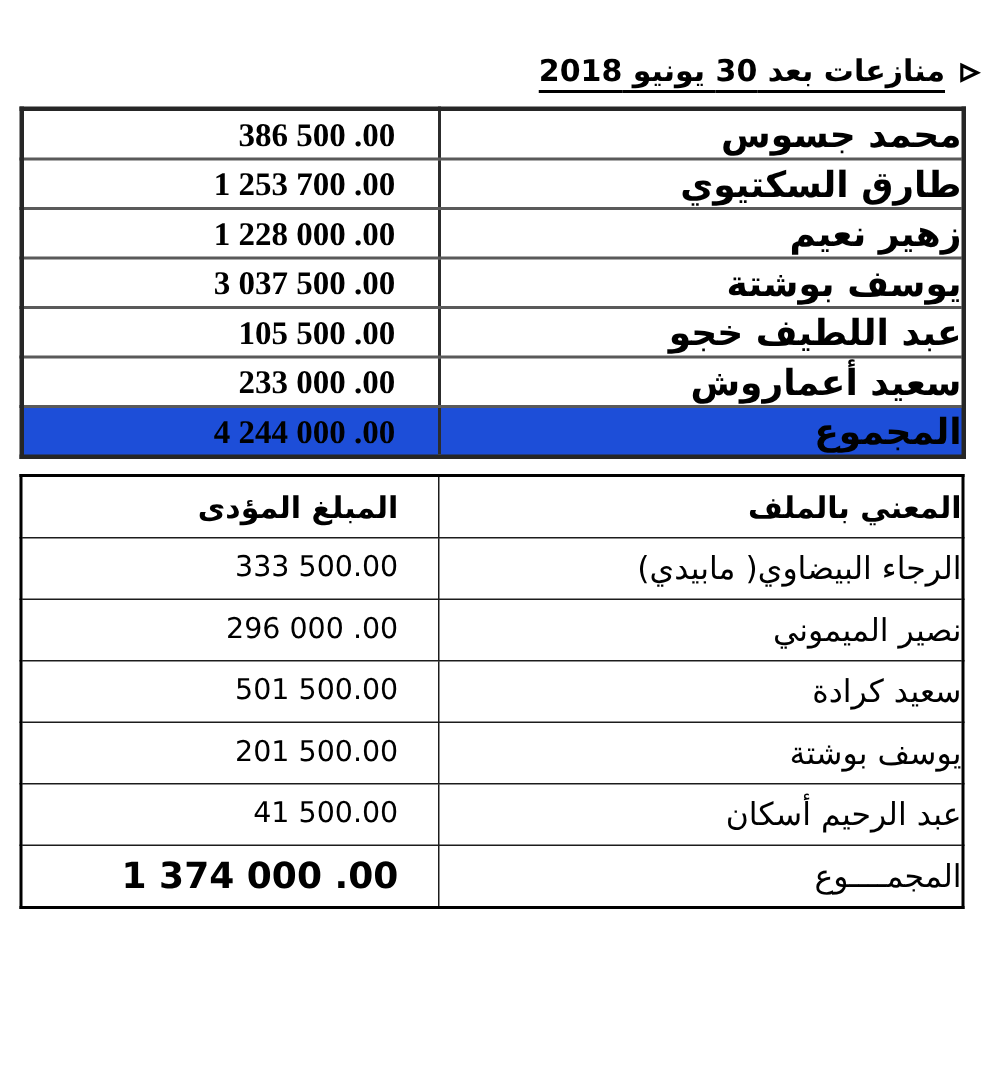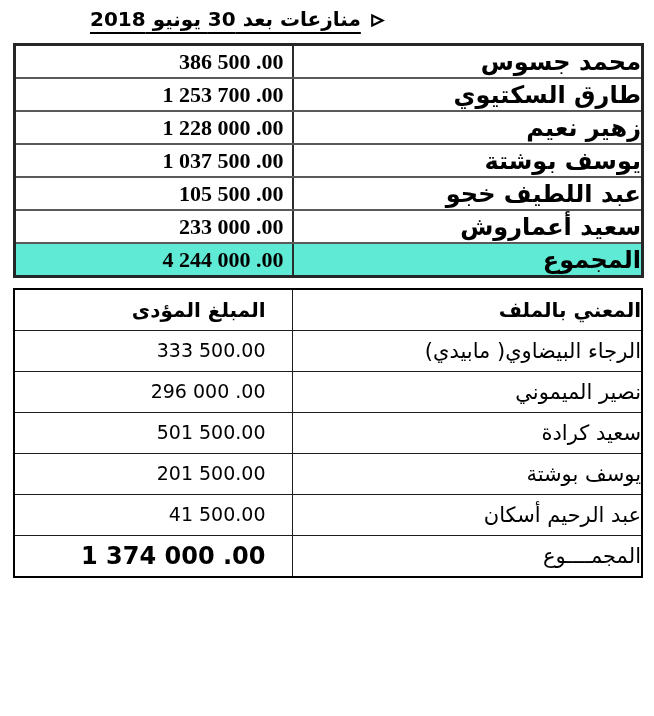--- a/index.html
+++ b/index.html
@@ -13,21 +13,21 @@
   }
 
   
   .heading {
     direction:rtl;
     font-weight:700;
     font-size:20px;
     line-height:28px;
     white-space:nowrap;
   }
-  .heading-1 { padding-top:5px; text-align:left; padding-left:90px; }
+  .heading-1 { padding-top:5px; text-align:right; padding-left:118px;margin-top:28px; }
   .heading-2 { margin-top:44px; text-align:right; padding-right:6px; }
   .bullet-wrap { display:inline-block; margin-left:9px; vertical-align:-2px; }
   .heading-text {
     text-decoration:underline;
     text-decoration-thickness:2px;
     text-underline-offset:6px;
   }
 
   
   .data-table {
@@ -50,23 +50,23 @@
     height:31px;
     border-top:2px solid #5a5a5a;
     border-bottom:2px solid #5a5a5a;
     border-left:2px solid #2c2c2c;
     border-right:2px solid #2c2c2c;
   }
   .table-1 .cell-name { font-size:24px; font-weight:700; }
   .table-1 .cell-amount {
     font-family:"Liberation Serif","DejaVu Serif",serif;
     font-weight:700; font-size:22px;
-    direction:ltr; padding-left:0; padding-right:8px;
+    direction:ltr; padding-left:0; padding-right:28px;
   }
-  .shaded { background:#5eead4; }
+  .shaded { background:#1d4ed8; }
 
   
   .table-2 { border:2.5px solid #000; }
   .table-2 td { height:40px; border:1.4px solid #1c1c1c; }
   .table-2 .cell-name { font-size:21px; font-weight:400; }
   .table-2 .cell-amount {
     font-size:19px; font-weight:400;
     direction:ltr; padding-right:26px;
   }
   .table-2 .header-row td { font-weight:700; font-size:20px; }
@@ -103,21 +103,21 @@
           <td class="cell-amount" dir="ltr">1 253 700 .00</td>
         </tr>
 
         <tr class="row">
           <td class="cell-name">زهير نعيم</td>
           <td class="cell-amount" dir="ltr">1 228 000 .00</td>
         </tr>
 
         <tr class="row">
           <td class="cell-name">يوسف بوشتة</td>
-          <td class="cell-amount" dir="ltr">1 037 500 .00</td>
+          <td class="cell-amount" dir="ltr">3 037 500 .00</td>
         </tr>
 
         <tr class="row">
           <td class="cell-name">عبد اللطيف خجو</td>
           <td class="cell-amount" dir="ltr">105 500 .00</td>
         </tr>
 
         <tr class="row">
           <td class="cell-name">سعيد أعماروش</td>
           <td class="cell-amount" dir="ltr">233 000 .00</td>

